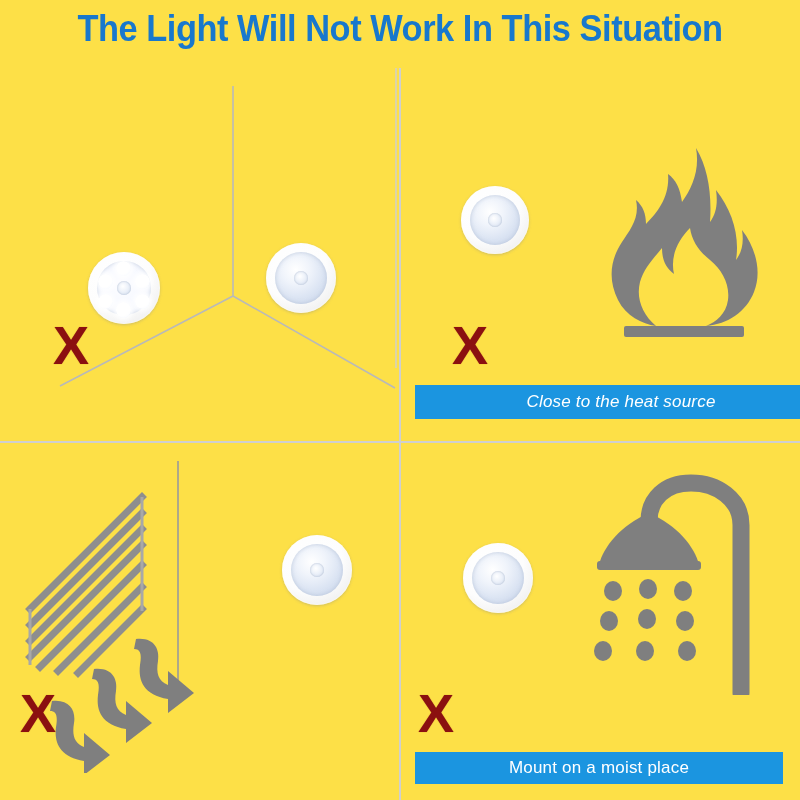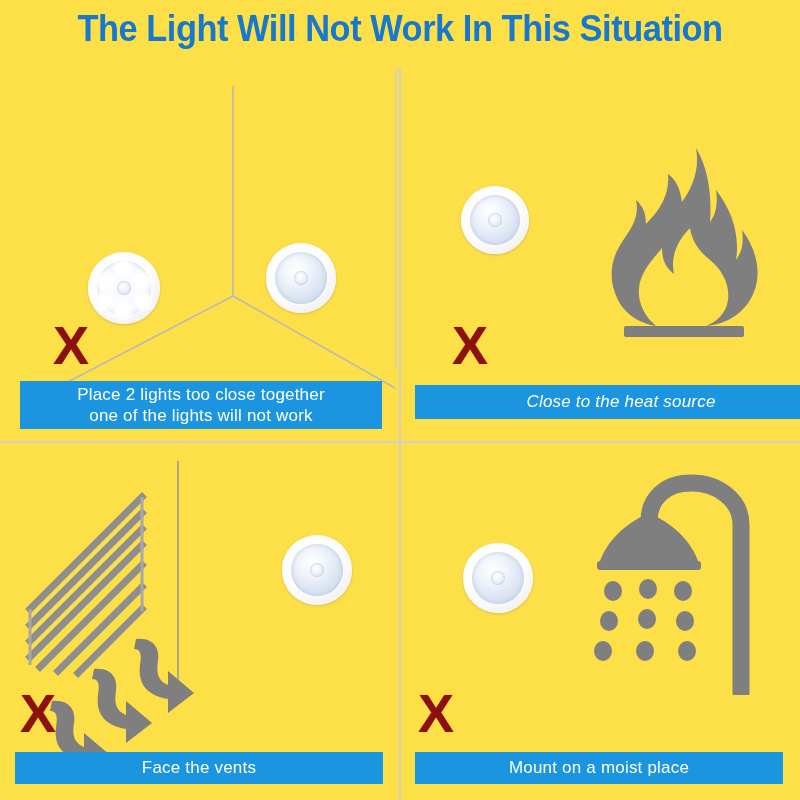--- a/index.html
+++ b/index.html
@@ -294,19 +294,16 @@
         </g>
       </svg>
     </div>
   </div>
 
   <div class="xmark" id="x-1">X</div>
   <div class="xmark" id="x-2">X</div>
   <div class="xmark" id="x-3">X</div>
   <div class="xmark" id="x-4">X</div>
 
-  <div class="caption" id="caption-1">Place 2 lights too close together
-one of the lights will not work</div>
   <div class="caption" id="caption-2">Close to the heat source</div>
-  <div class="caption" id="caption-3">Face the vents</div>
   <div class="caption" id="caption-4">Mount on a moist place</div>
 
 </div>
 
 </body></html>

